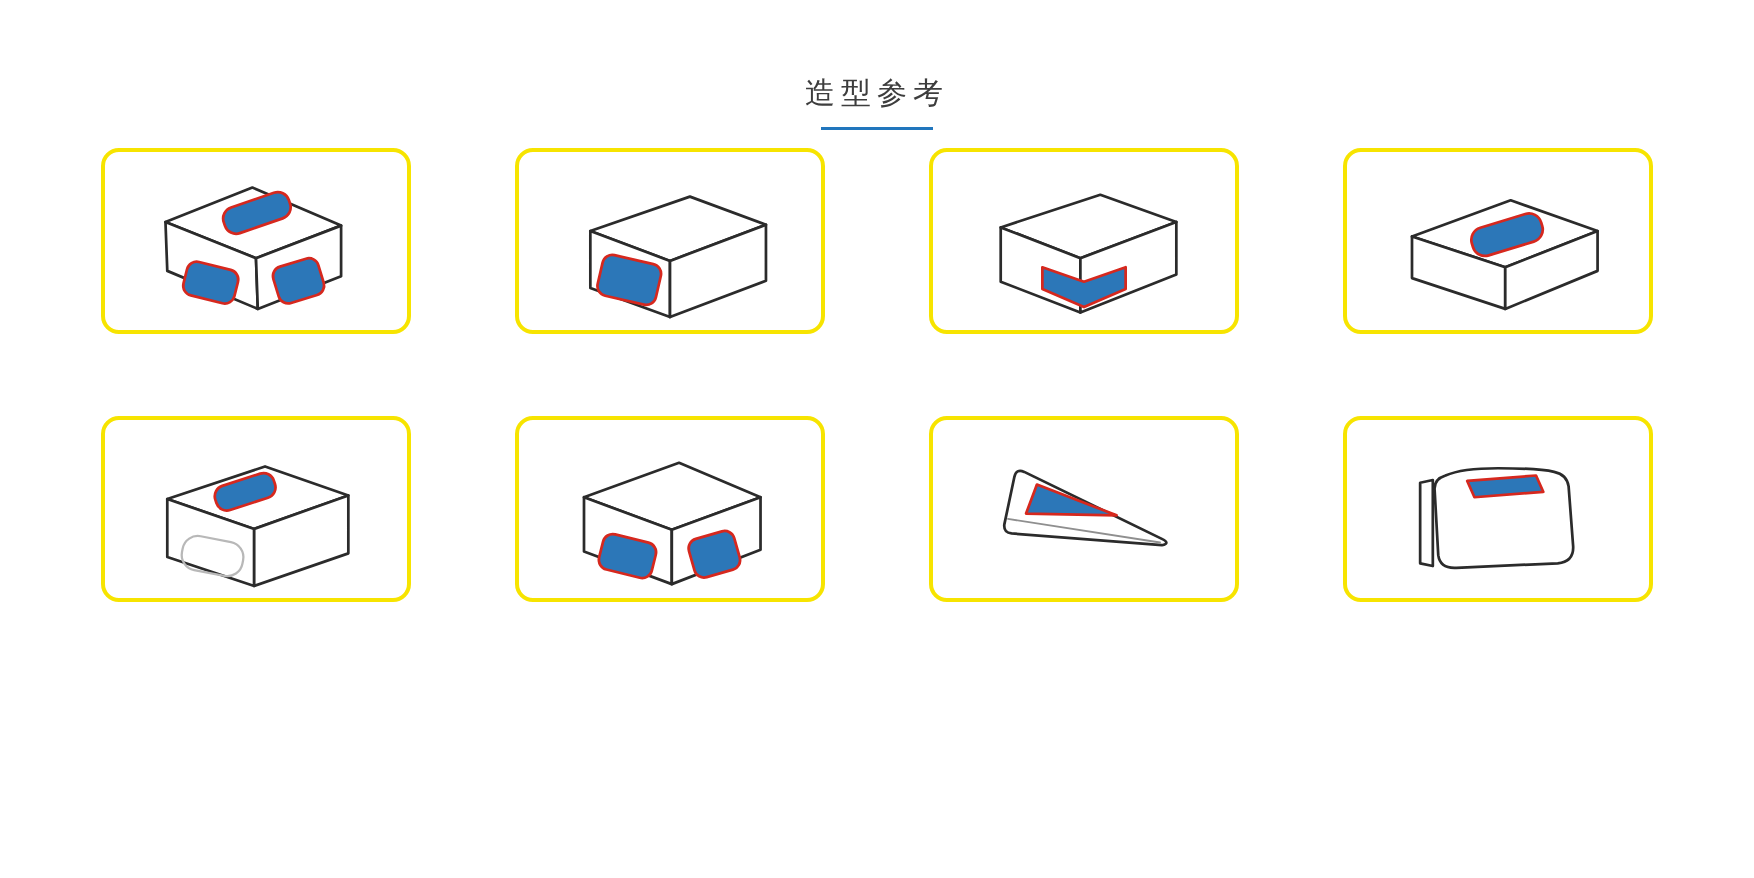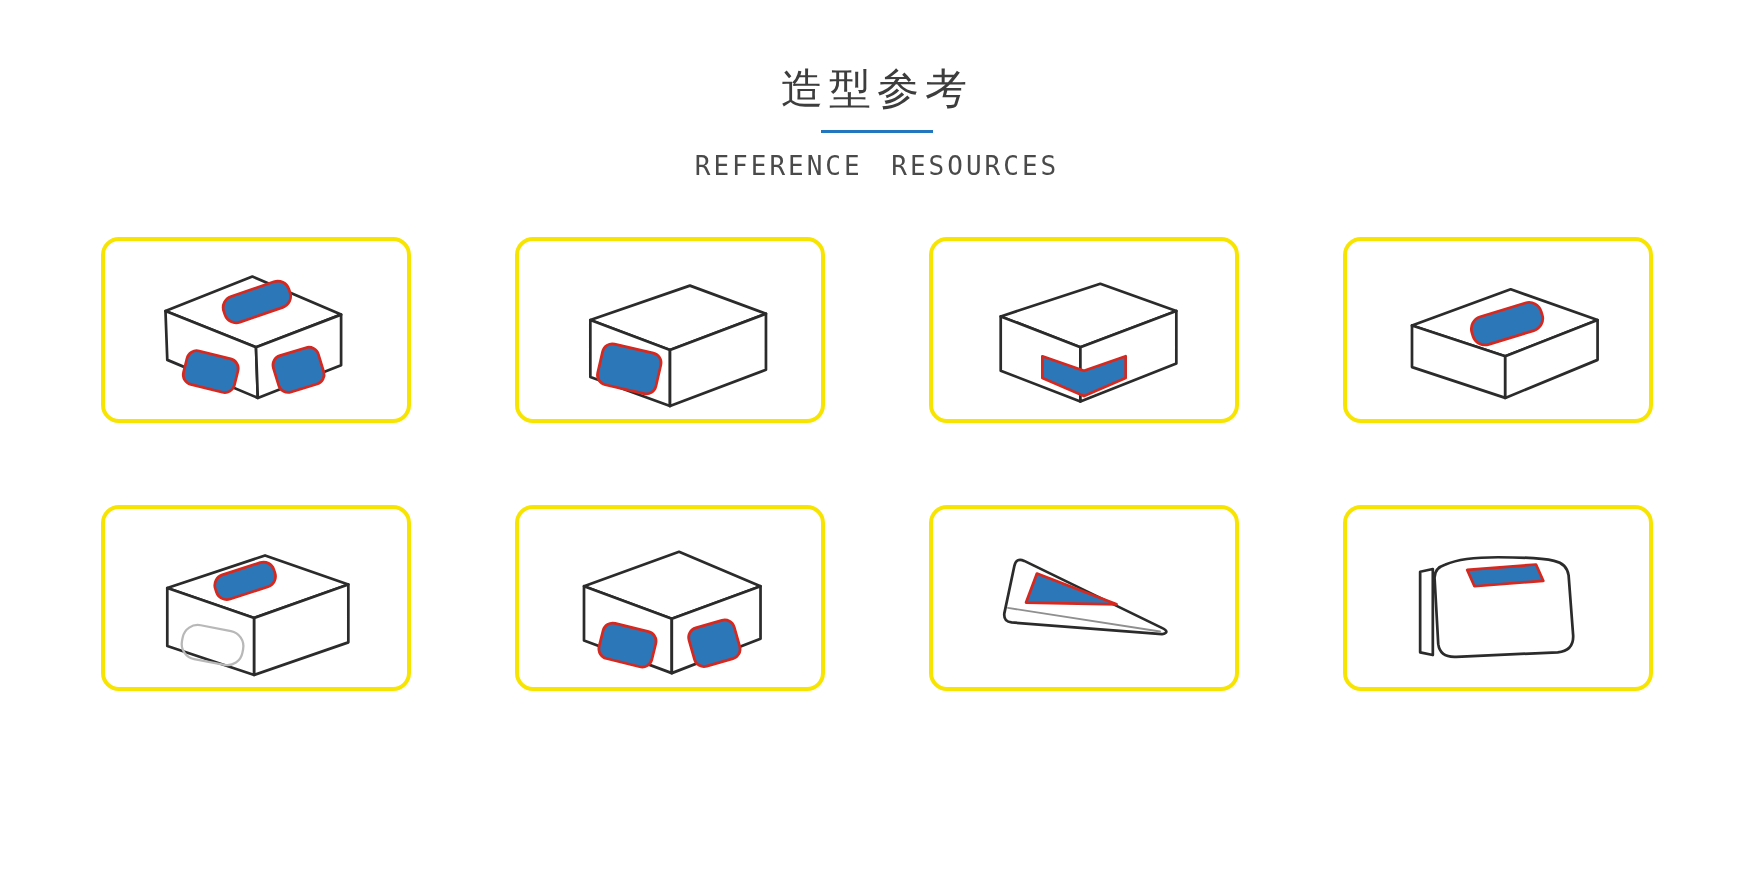--- a/index.html
+++ b/index.html
@@ -12,25 +12,25 @@
     font-family: "Liberation Sans", sans-serif;
   }
   .page {
     width: 1754px;
     height: 878px;
     box-sizing: border-box;
     padding-top: 62px;
   }
   .header { text-align: center; }
   .title {
-    font-size: 42px;
+    font-size: 30px;
     font-weight: 500;
     color: #3d3d3d;
     letter-spacing: 6px;
-    margin: 4px;
+    margin: 14px;
     line-height: 1.1;
   }
   .divider {
     width: 112px;
     height: 3px;
     background: var(--accent-blue, #2176bd);
     margin: 18px auto 18px auto;
   }
   .subtitle {
     font-family: "DejaVu Sans Mono", monospace;
@@ -85,21 +85,20 @@
   }
 </style>
 </head>
 <body>
 
 <div class="page">
 
   <div class="header">
     <h1 class="title">造型参考</h1>
     <div class="divider"></div>
-    <div class="subtitle">REFERENCE RESOURCES</div>
   </div>
 
   <div class="grid">
 
     <div class="card">
       <svg viewBox="0 0 300 190" role="img" aria-label="Rectangular box with rounded window on top face and rounded windows on both front faces">
         <polygon class="face" points="50,74 146,36 244,78 150,114"></polygon>
         <polygon class="face" points="50,74 150,114 152,170 52,128"></polygon>
         <polygon class="face" points="150,114 244,78 244,134 152,170"></polygon>
         <rect class="win" x="-38" y="-15" width="76" height="30" rx="13" transform="translate(151,64) rotate(-19)"></rect>

